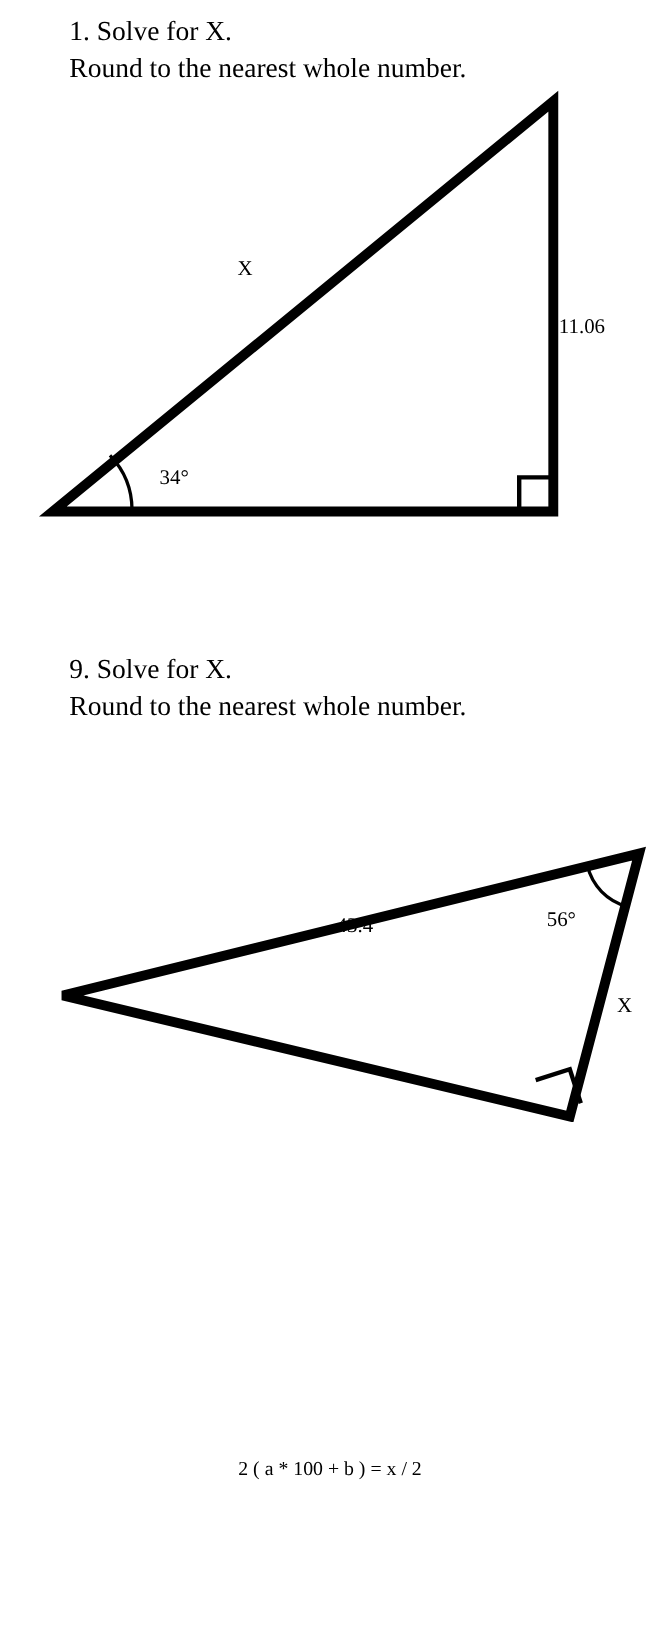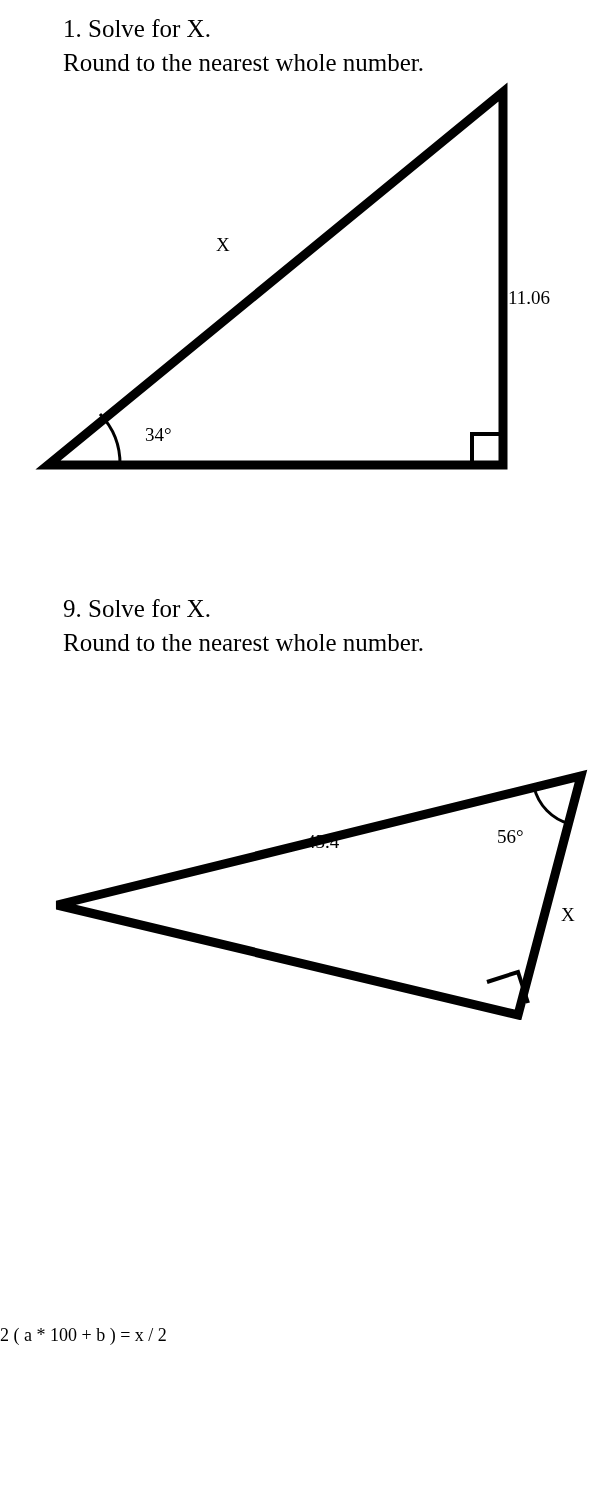--- a/index.html
+++ b/index.html
@@ -55,20 +55,21 @@
   
   #label-2-side   { left: 306px; top: 791px; margin-top: 40px; }
   #label-2-angle  { left: 497px; top: 826px; }
   #label-2-x      { left: 561px; top: 904px; }
 
   .equation {
     position: absolute;
     left: 0px;
     top: 1325px;
     width: 600px;
+    text-align: center;
     font-family: "Liberation Serif", serif;
     font-size: 18px;
     color: #000;
   }
 </style>
 </head>
 <body>
 
 <div class="page">
 

